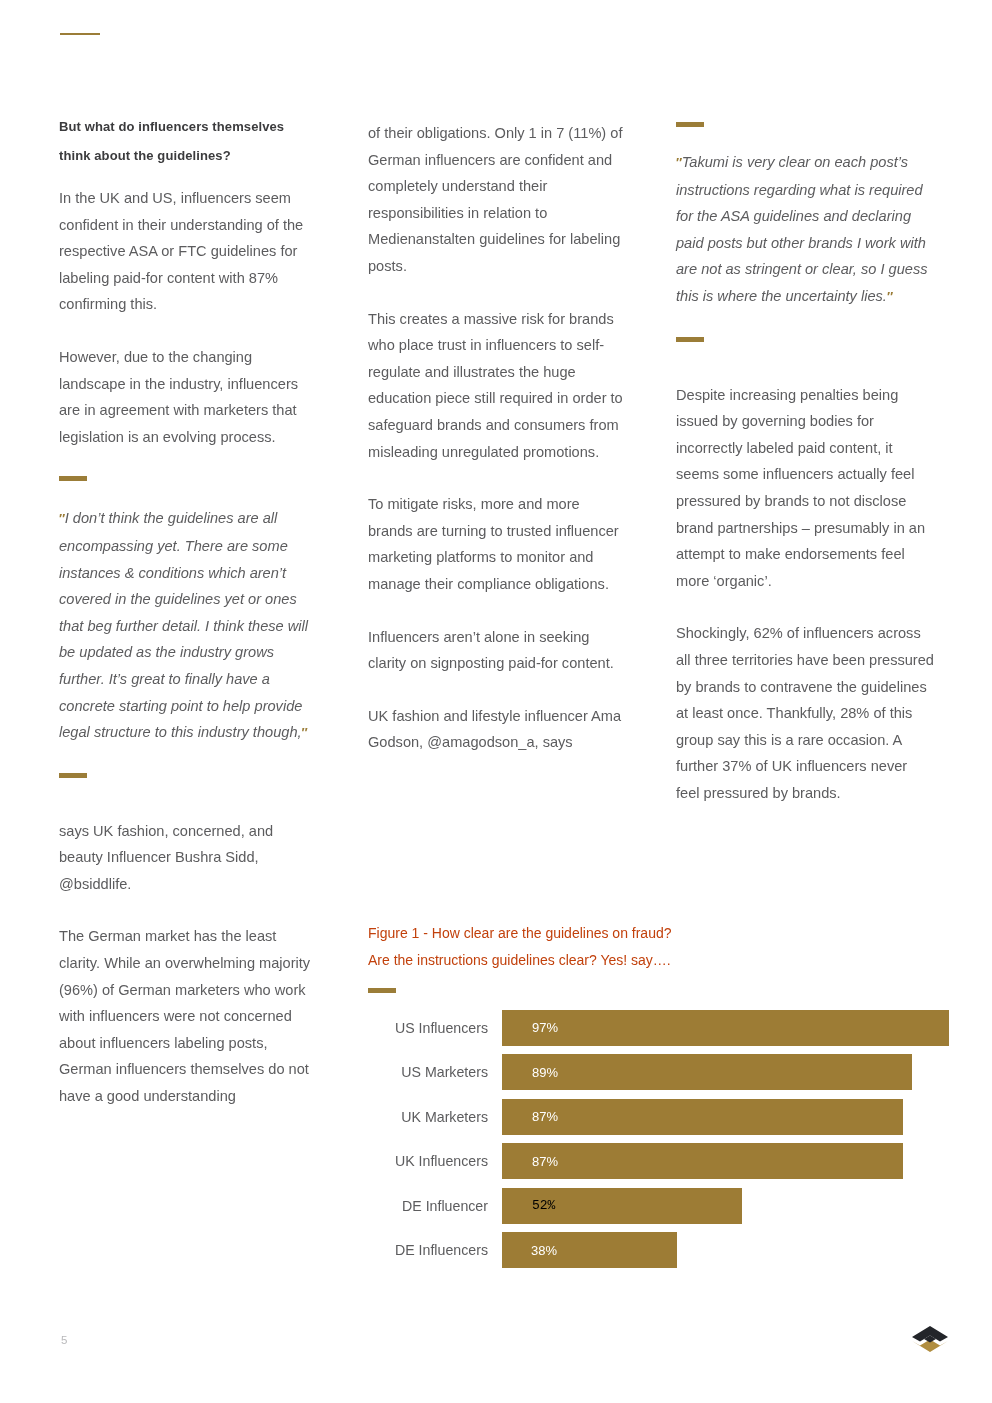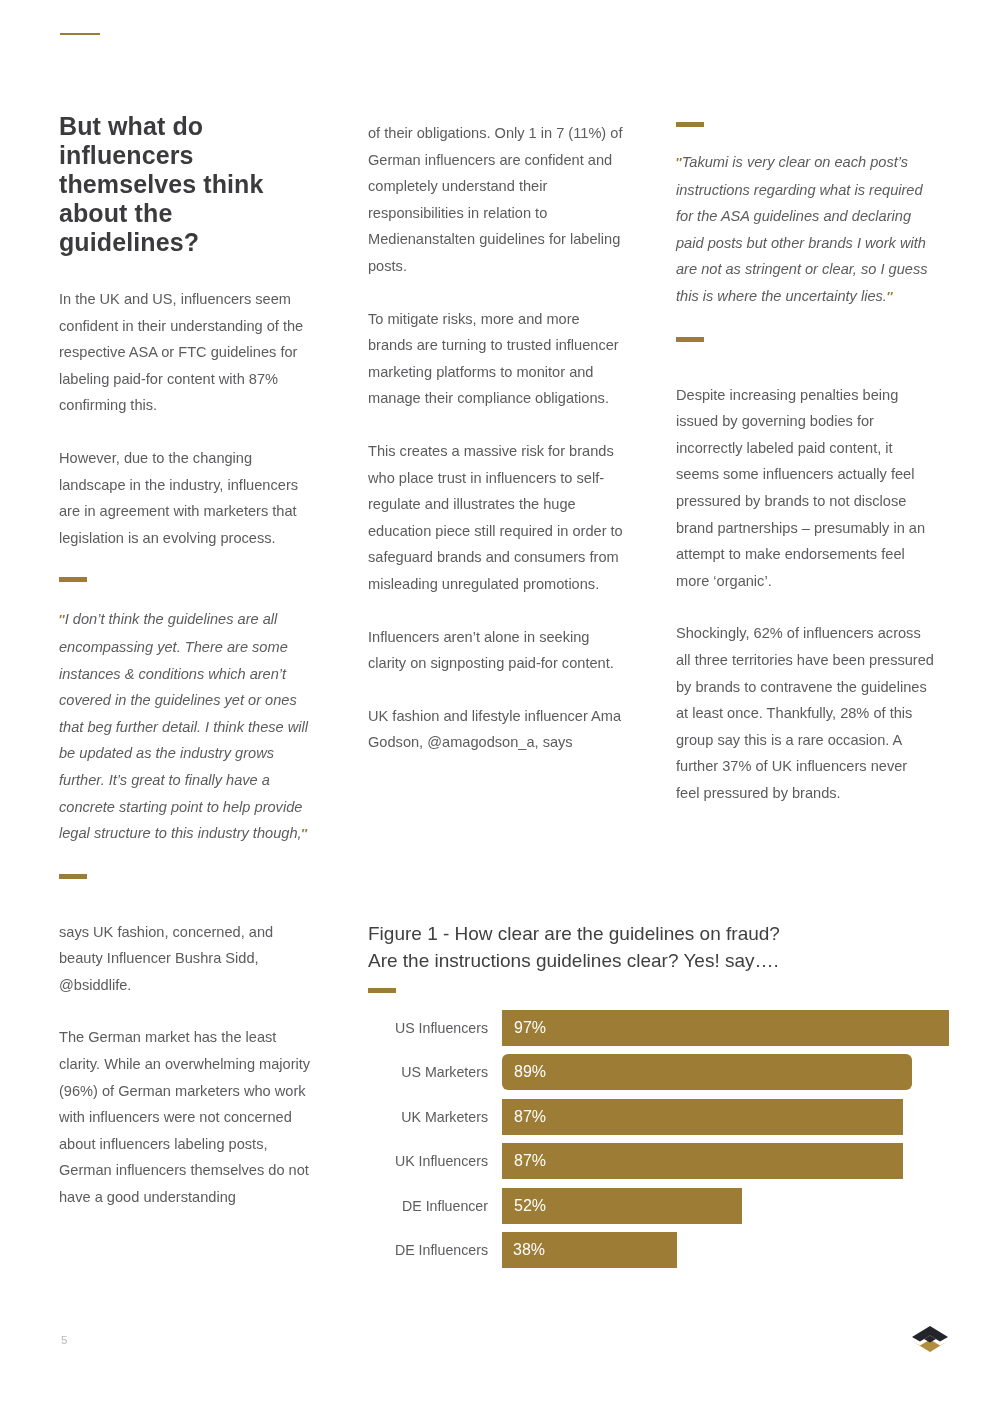--- a/index.html
+++ b/index.html
@@ -37,24 +37,24 @@
   .col-1 { left: 59px;  width: 254px; }
   .col-2 { left: 368px; width: 256px; margin-top: 8px; }
   .col-3 { left: 676px; width: 258px; }
 
   .col p {
     margin: 0 0 26px 0;
   }
 
   
   .section-heading {
-    font-size: 25px;
+    font-size: 13px;
     line-height: 29px;
     color: #3b3b3d;
-    margin: 0 0 29px 0;
+    margin: 0 0 15px 0;
     letter-spacing: 0.1px;
   }
 
   
   .divider {
     width: 28px;
     height: 5px;
     background: #9b7d38;
     margin: 20px 0 24px 0;
   }
@@ -79,23 +79,23 @@
   }
 
   
   .figure {
     position: absolute;
     left: 368px;
     top: 920px;
     width: 595px;
   }
   .figure-title {
-    font-size: 19px;
+    font-size: 14px;
     line-height: 27px;
-    color: #404040;
+    color: #c2410c;
     margin: 0;
   }
 
   .chart {
     margin-top: 2px;
   }
   .bar-row {
     display: flex;
     align-items: center;
     height: 39px;
@@ -118,22 +118,23 @@
   .bar-fill {
     height: 36px;
     background: #9d7c35;
     display: flex;
     align-items: center;
     box-sizing: border-box;
     padding-left: 12px;
   }
   .bar-value {
     color: #ffffff;
-    font-size: 16px;
+    font-size: 13px;
     line-height: 1;
+    margin-left: 18px;
   }
 
   
   .page-number {
     position: absolute;
     left: 61px;
     top: 1334px;
     font-size: 11.5px;
     color: #b9b9bb;
   }
@@ -160,22 +161,22 @@
   <p class="pull-quote"><span class="qmark">″</span><span>I don’t think the guidelines are all encompassing yet. There are some instances &amp; conditions which aren’t covered in the guidelines yet or ones that beg further detail. I think these will be updated as the industry grows further. It’s great to finally have a concrete starting point to help provide legal structure to this industry though,</span><span class="qmark">″</span></p>
 
   <div class="divider divider-quote-end"></div>
 
   <p>says UK fashion, concerned, and beauty Influencer Bushra Sidd, @bsiddlife.</p>
   <p>The German market has the least clarity. While an overwhelming majority (96%) of German marketers who work with influencers were not concerned about influencers labeling posts, German influencers themselves do not have a good understanding</p>
 </div>
 
 <div class="col col-2">
   <p>of their obligations. Only 1 in 7 (11%) of German influencers are confident and completely understand their responsibilities in relation to Medienanstalten guidelines for labeling posts.</p>
+  <p>This creates a massive risk for brands who place trust in influencers to self-regulate and illustrates the huge education piece still required in order to safeguard brands and consumers from misleading unregulated promotions.</p>
   <p>To mitigate risks, more and more brands are turning to trusted influencer marketing platforms to monitor and manage their compliance obligations.</p>
-  <p>This creates a massive risk for brands who place trust in influencers to self-regulate and illustrates the huge education piece still required in order to safeguard brands and consumers from misleading unregulated promotions.</p>
   <p>Influencers aren’t alone in seeking clarity on signposting paid-for content.</p>
   <p>UK fashion and lifestyle influencer Ama Godson, @amagodson_a, says</p>
 </div>
 
 <div class="col col-3">
   <div class="divider divider-tight-top"></div>
 
   <p class="pull-quote"><span class="qmark">″</span><span>Takumi is very clear on each post’s instructions regarding what is required for the ASA guidelines and declaring paid posts but other brands I work with are not as stringent or clear, so I guess this is where the uncertainty lies.</span><span class="qmark">″</span></p>
 
   <div class="divider divider-quote-end"></div>
@@ -197,21 +198,21 @@
         <div class="bar-label">US Influencers</div>
         <div class="bar-track">
           <div class="bar-fill" style="width: 97%; background: rgb(157, 124, 53);">
             <span class="bar-value" style="color: rgb(255, 255, 255);">97%</span>
           </div>
         </div>
       </div>
       <div class="bar-row">
         <div class="bar-label">US Marketers</div>
         <div class="bar-track">
-          <div class="bar-fill" style="width: 89%; background: rgb(157, 124, 53); border-radius: 6px;">
+          <div class="bar-fill" style="width: 89%; background: rgb(157, 124, 53);">
             <span class="bar-value" style="color: rgb(255, 255, 255);">89%</span>
           </div>
         </div>
       </div>
       <div class="bar-row">
         <div class="bar-label">UK Marketers</div>
         <div class="bar-track">
           <div class="bar-fill" style="width: 87%; background: rgb(157, 124, 53);">
             <span class="bar-value" style="color: rgb(255, 255, 255);">87%</span>
           </div>
@@ -222,21 +223,21 @@
         <div class="bar-track">
           <div class="bar-fill" style="width: 87%; background: rgb(157, 124, 53);">
             <span class="bar-value" style="color: rgb(255, 255, 255);">87%</span>
           </div>
         </div>
       </div>
       <div class="bar-row">
         <div class="bar-label">DE Influencer</div>
         <div class="bar-track">
           <div class="bar-fill" style="width: 52%; background: rgb(157, 124, 53);">
-            <span class="bar-value" style="color: #ffffff;">52%</span>
+            <span class="bar-value" style="color: #000000; font-family: Liberation Mono, monospace;">52%</span>
           </div>
         </div>
       </div>
       <div class="bar-row">
         <div class="bar-label">DE Influencers</div>
         <div class="bar-track">
           <div class="bar-fill" style="width: 38%; background: rgb(157, 124, 53); padding-left: 11px;">
             <span class="bar-value" style="color: rgb(255, 255, 255);">38%</span>
           </div>
         </div>

